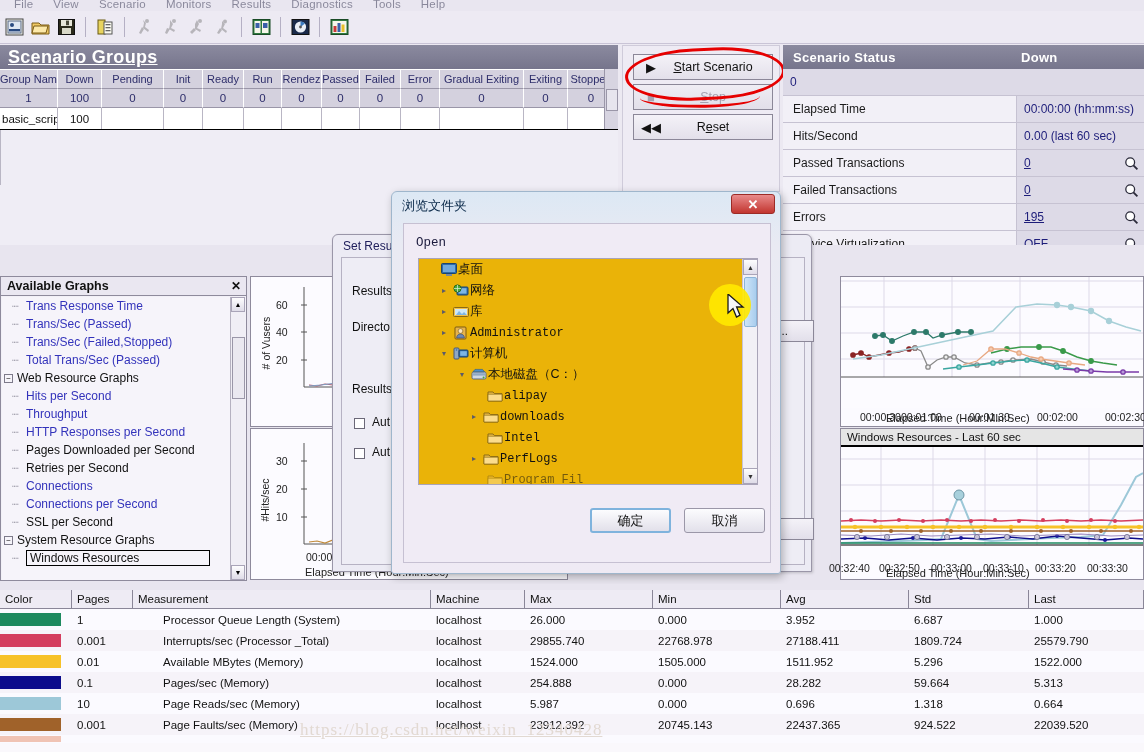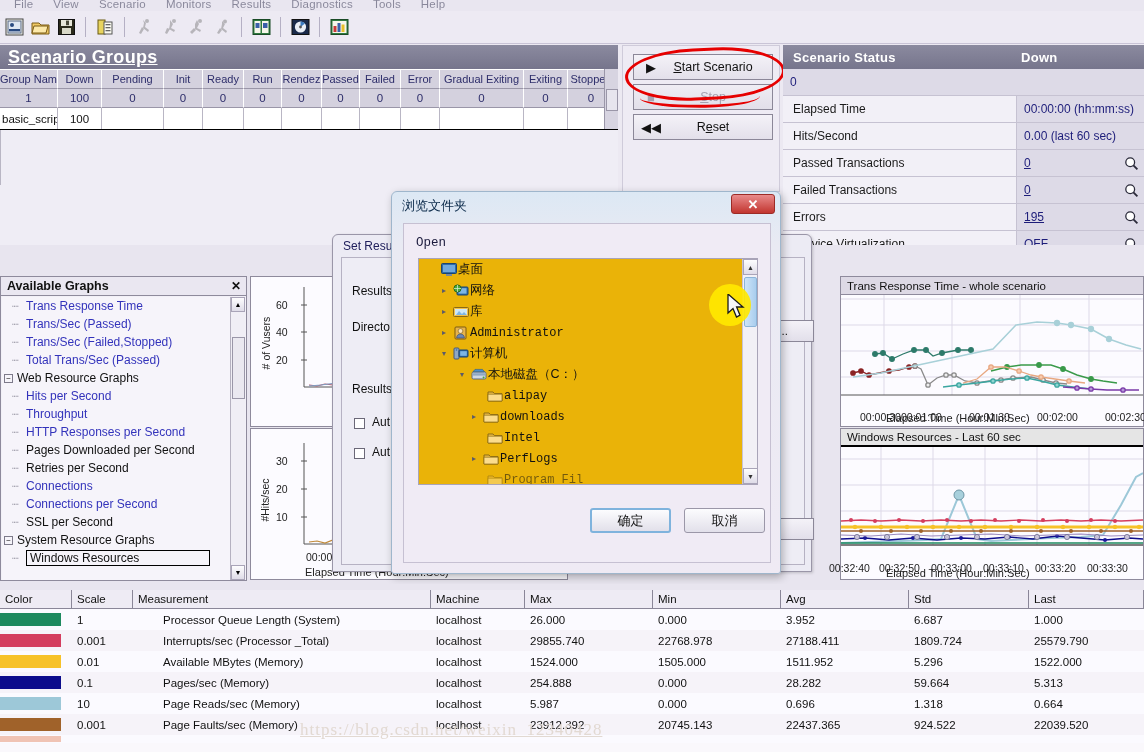--- a/index.html
+++ b/index.html
@@ -631,21 +631,20 @@
     </svg>
     <span class="chart-tick" style="left:25px; top:26px;">30</span>
     <span class="chart-tick" style="left:25px; top:54px;">20</span>
     <span class="chart-tick" style="left:25px; top:82px;">10</span>
     <span class="chart-ylabel" style="left:-14px; top:65px; width:56px; text-align:center;">#Hits/sec</span>
     <span class="chart-tick" style="left:55px; top:122px;">00:00:3</span>
   </div>
   <span class="chart-xlabel" style="left:305px; top:566px;">Elapsed Time (Hour:Min:Sec)</span>
 
   <div class="rchart" style="left:840px; top:276px; width:304px; height:151px;">
-    <div class="rchart-hdr">Trans Response Time - whole scenario</div>
     <svg width="302" height="131" viewBox="0 0 302 131" style="display:block">
       <rect x="0" y="0" width="302" height="131" fill="#fcfbff"></rect>
       <g stroke="#ddd9e8" stroke-width="1">
         <line x1="0" y1="4" x2="302" y2="4"></line>
         <line x1="0" y1="30" x2="302" y2="30"></line>
         <line x1="0" y1="56" x2="302" y2="56"></line>
         <line x1="0" y1="82" x2="302" y2="82"></line>
         <line x1="43" y1="0" x2="43" y2="100"></line>
         <line x1="111" y1="0" x2="111" y2="100"></line>
         <line x1="179" y1="0" x2="179" y2="100"></line>
@@ -1072,21 +1071,21 @@
       <div class="thumb"></div>
       <div style="position:absolute;left:0;bottom:0;width:14px;height:15px;background:linear-gradient(#fdfdfe,#dfdce8);border:1px solid #a9a4b8;display:flex;align-items:center;justify-content:center;font-size:7px;">▼</div>
     </div>
   </div>
 
   <div class="hsplit"></div>
 
   <div class="legend">
     <div class="lg-hdr">
       <div class="c" style="width:72px">Color</div>
-      <div class="c" style="width:61px">Scale</div>
+      <div class="c" style="width:61px">Pages</div>
       <div class="c" style="width:298px">Measurement</div>
       <div class="c" style="width:94px">Machine</div>
       <div class="c" style="width:128px">Max</div>
       <div class="c" style="width:128px">Min</div>
       <div class="c" style="width:128px">Avg</div>
       <div class="c" style="width:120px">Std</div>
       <div class="c" style="width:115px">Last</div>
     </div>
 
     <div class="lg-row">

